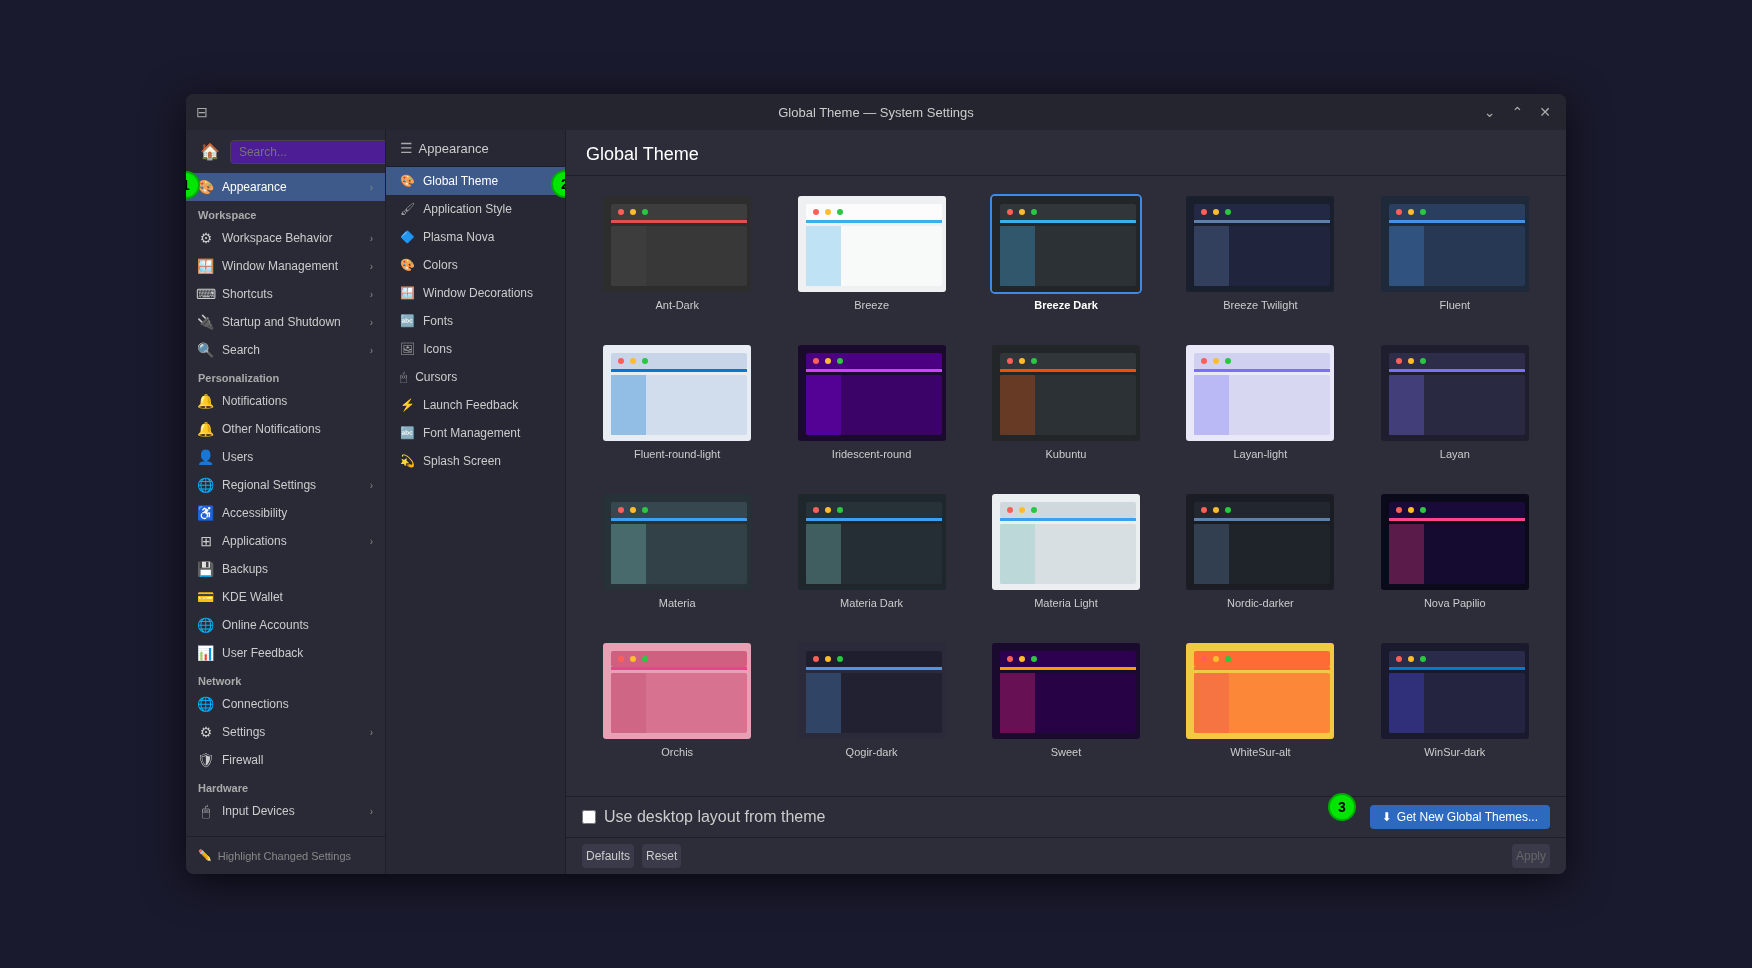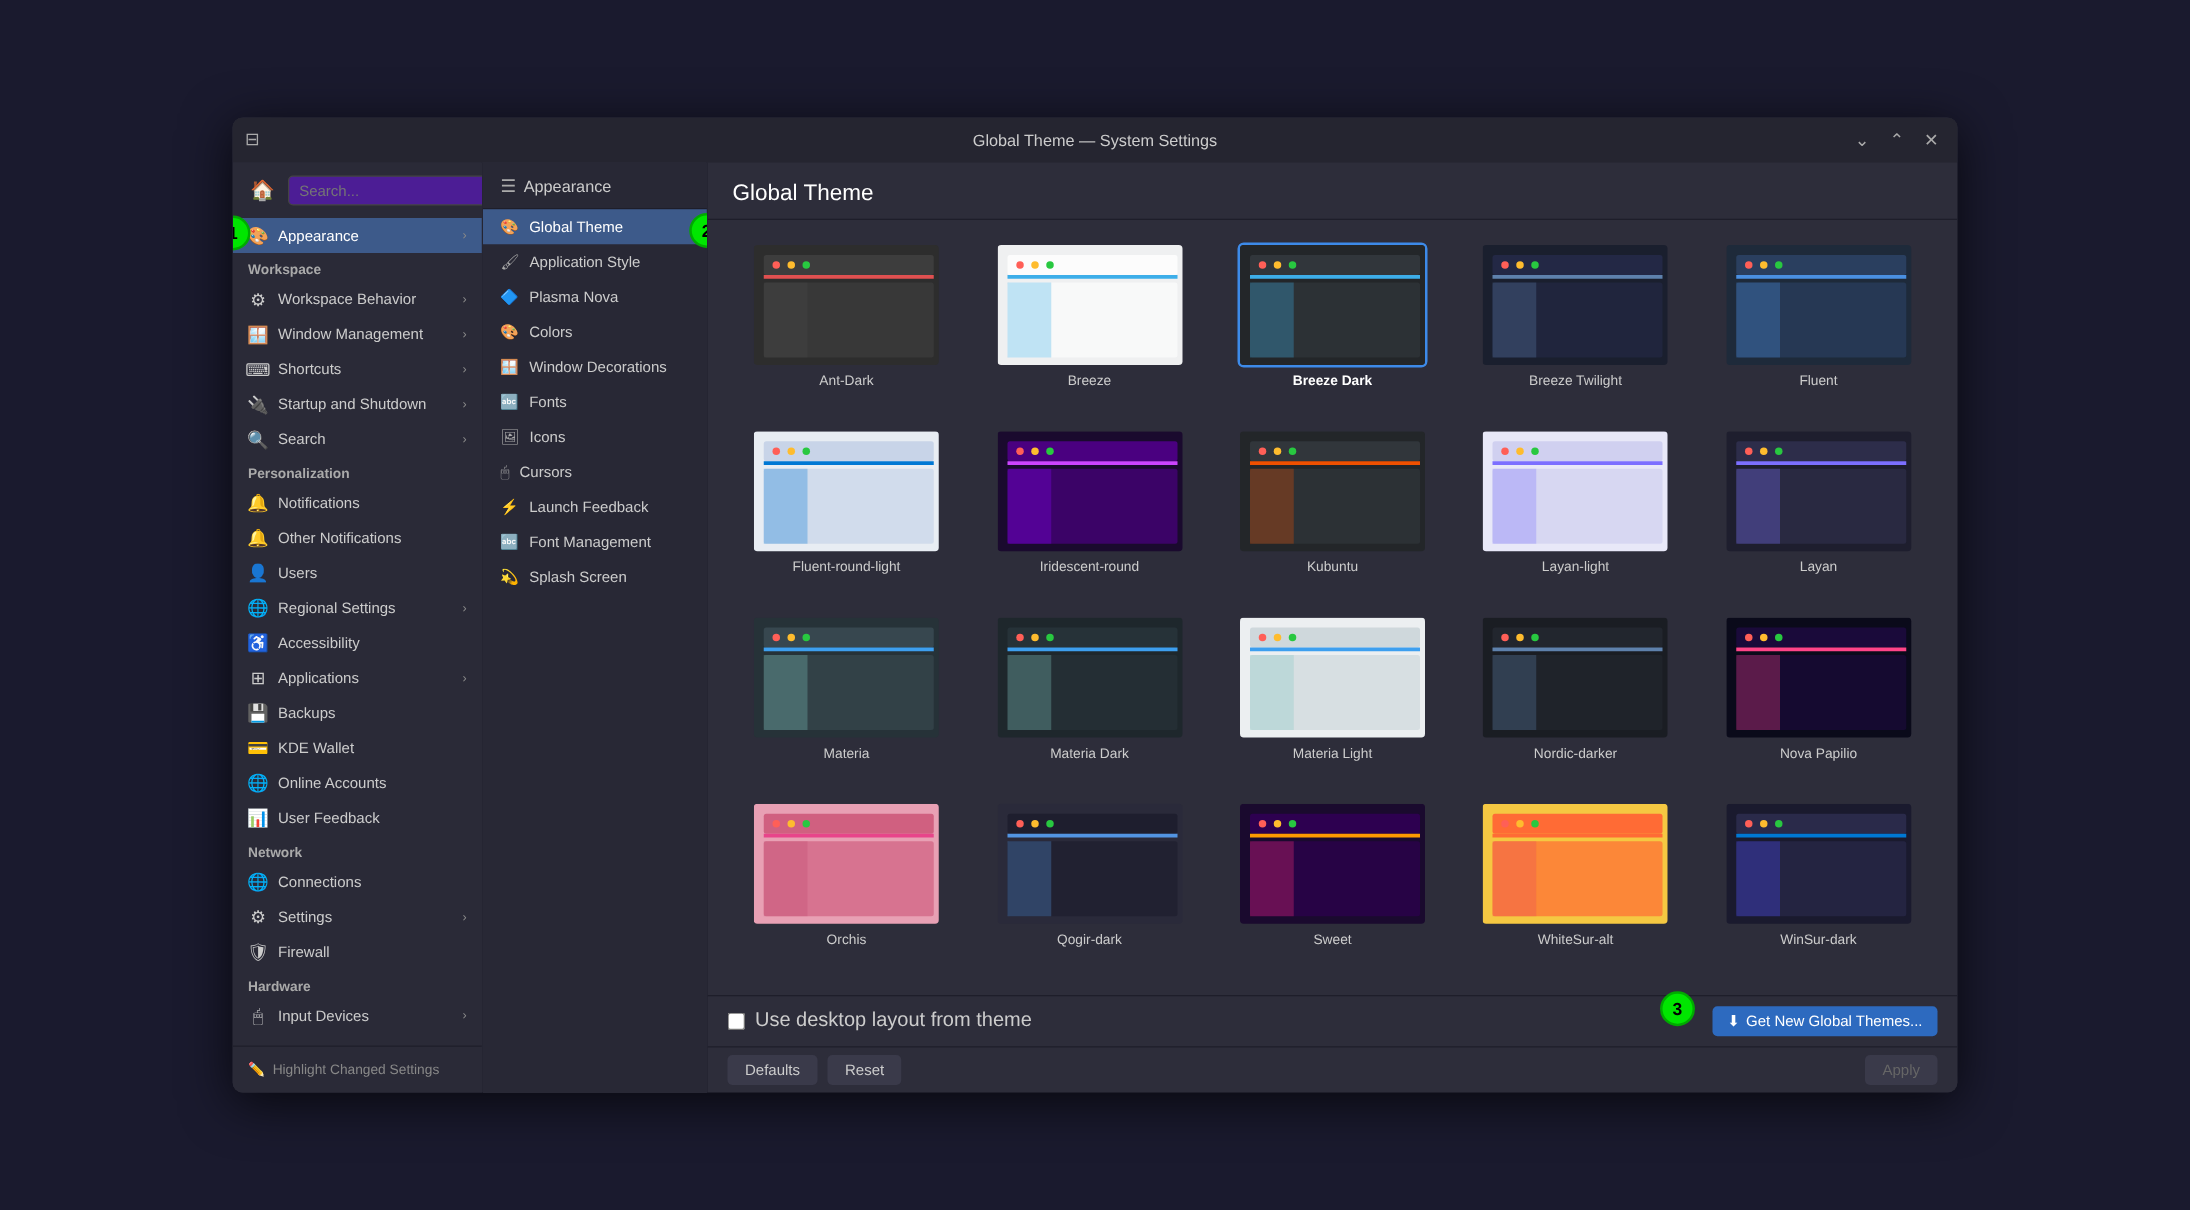--- a/index.html
+++ b/index.html
@@ -225,21 +225,21 @@
       color: #ccc;
       font-size: 16px;
       flex: 1;
     }
     .footer-buttons {
       display: flex;
       gap: 8px;
       align-items: center;
     }
     .btn {
-      padding: 5px 14px;
+      padding: 5px 4px;
       border-radius: 4px;
       font-size: 12px;
       cursor: pointer;
       border: none;
     }
     .btn-default {
       background: #3a3a4a;
       color: #ccc;
     }
     .btn-primary {

